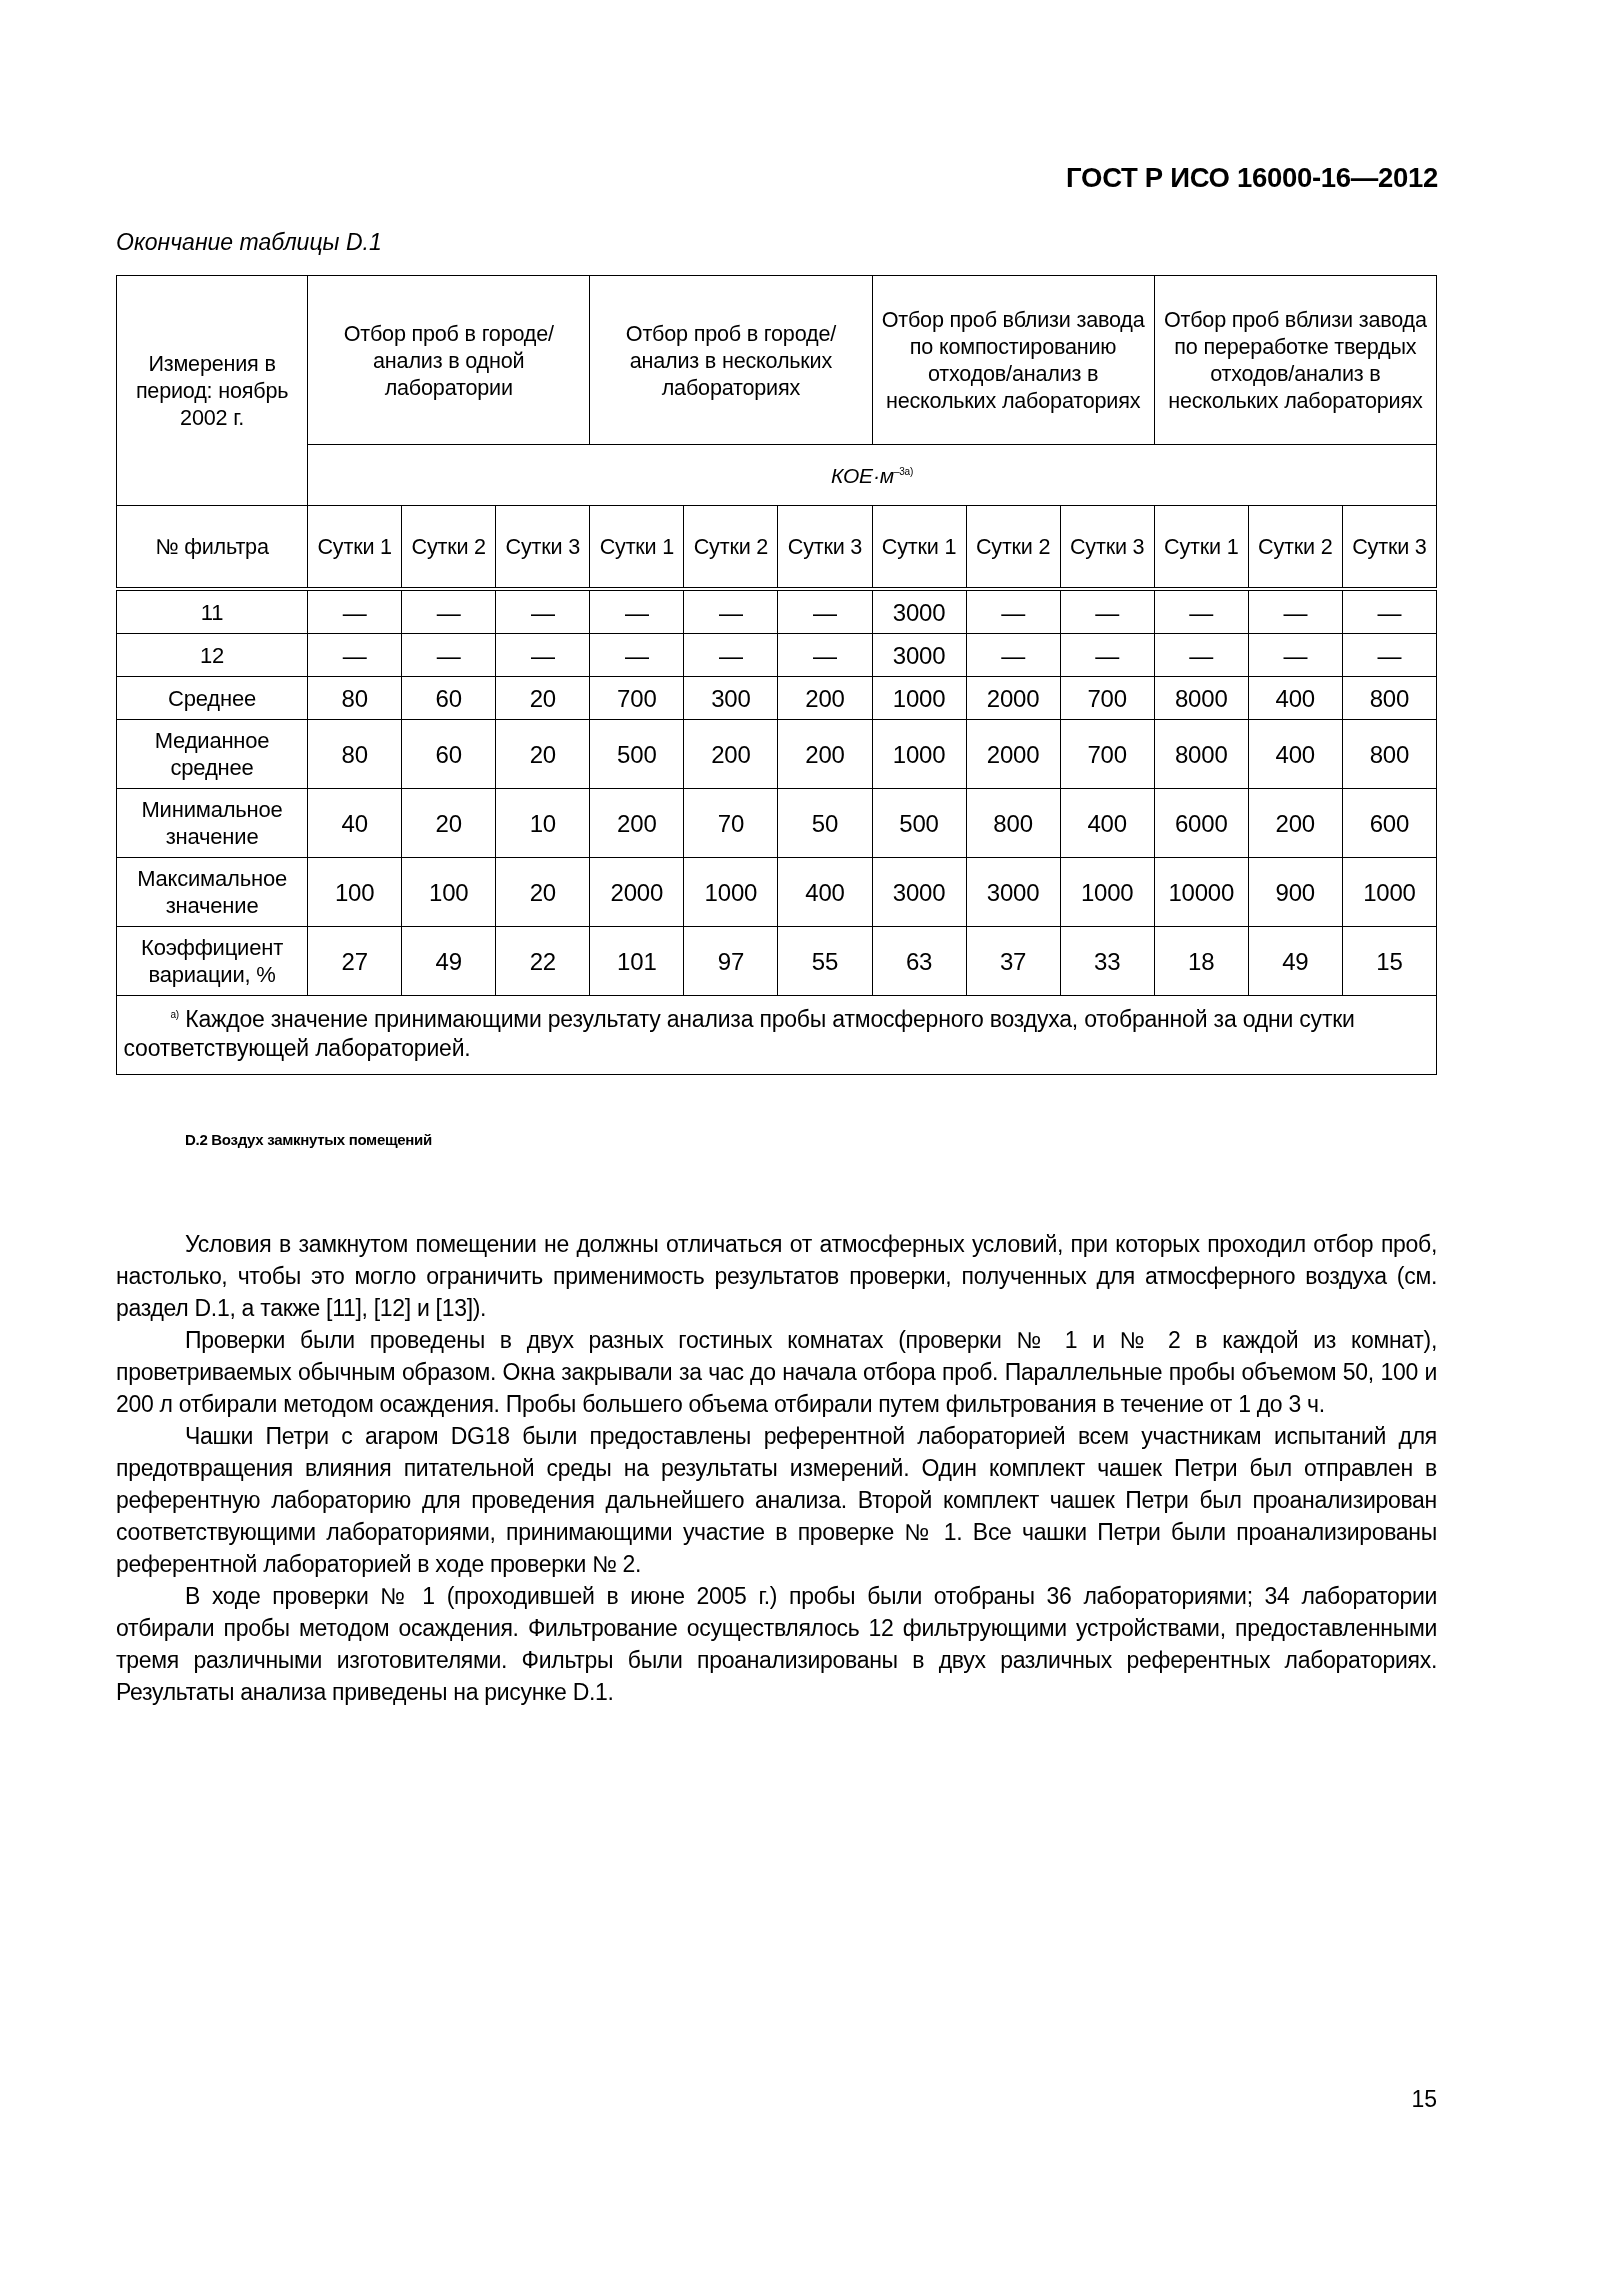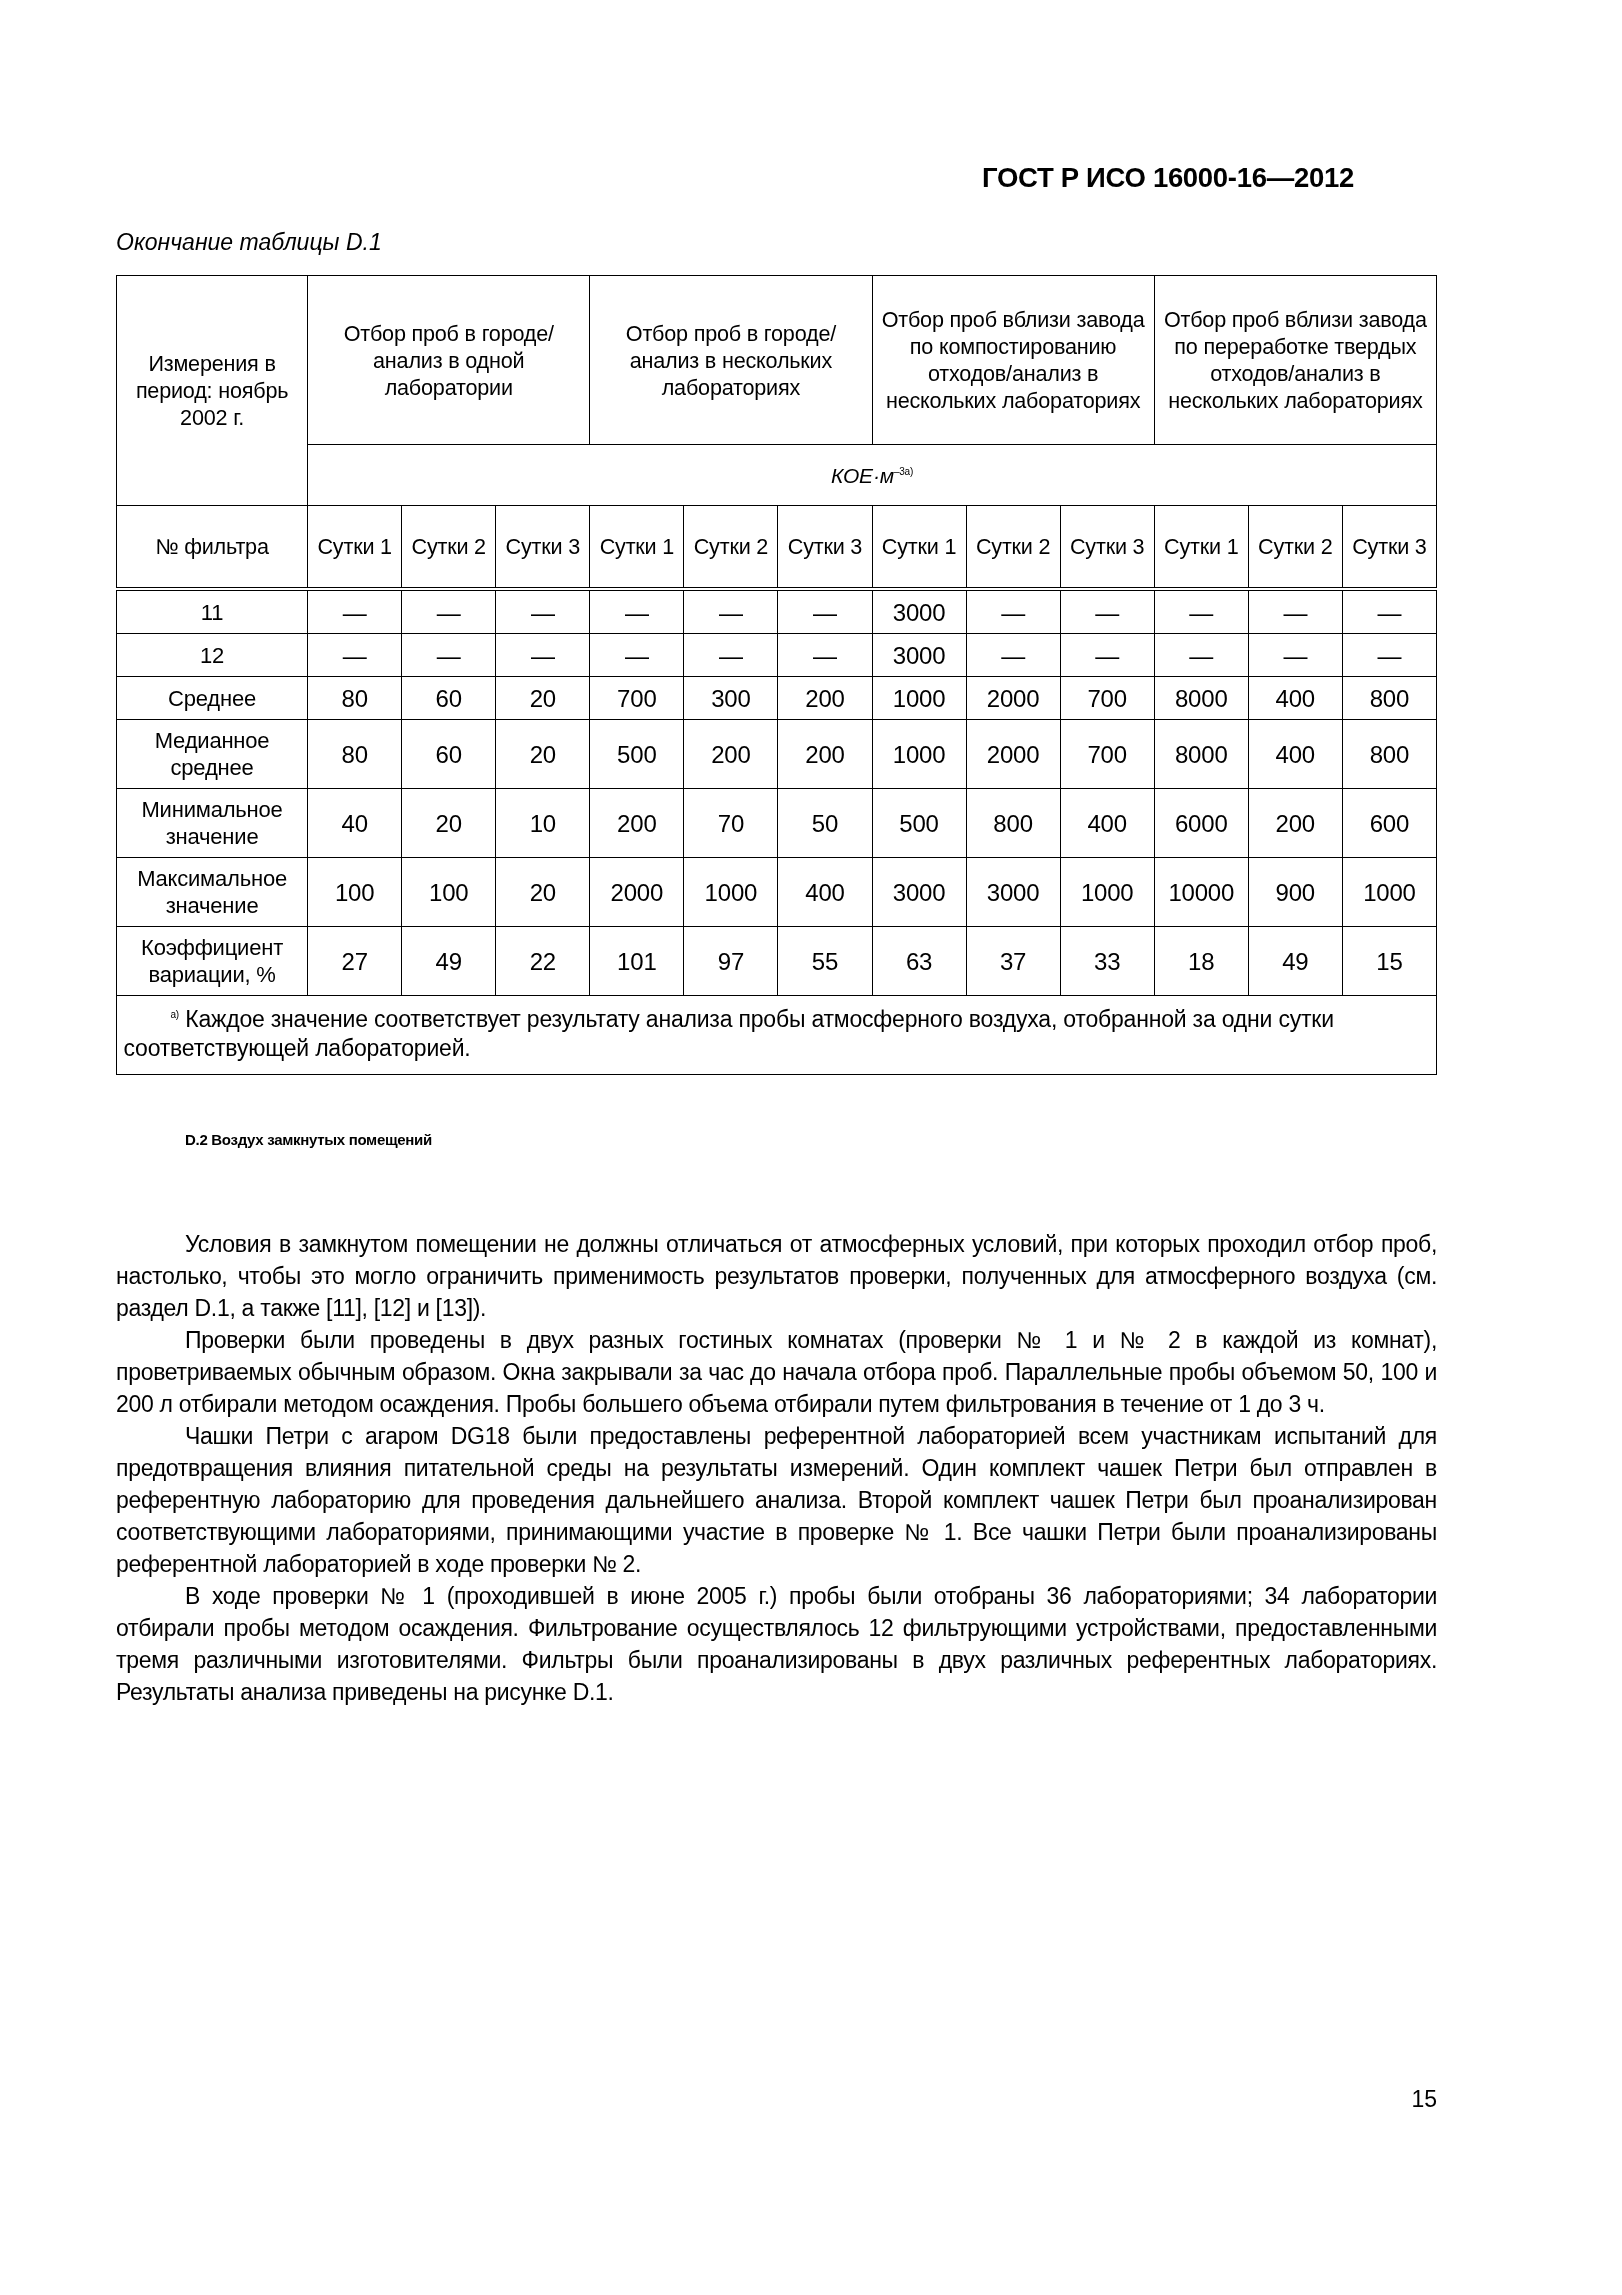--- a/index.html
+++ b/index.html
@@ -1,21 +1,21 @@
 <!DOCTYPE html>
 <html style="font-size:10.5px"><head>
 <meta charset="utf-8">
 <style>
   html, body { margin: 0; padding: 0; background: #ffffff; }
   body {
     width: 1623px; height: 2295px; position: relative;
     font-family: "Liberation Sans", sans-serif; color: #000;
   }
   .doc-code {
-    position: absolute; left: 982px; top: 162px; width: 456px; 
+    position: absolute; left: 982px; top: 162px; width: 456px; text-align: right;
     font-weight: bold; font-size: 27.5px; letter-spacing: -0.3px;
   }
   .table-caption {
     position: absolute; left: 116px; top: 229px;
     font-style: italic; font-size: 23px;
   }
   table.data {
     position: absolute; left: 116px; top: 275px; width: 1321px;
     border-collapse: collapse; table-layout: fixed;
     font-size: 21.6px; line-height: 27px;
@@ -202,21 +202,21 @@
     <td class="thin">97</td>
     <td class="thin">55</td>
     <td class="thin">63</td>
     <td class="thin">37</td>
     <td class="thin">33</td>
     <td class="thin">18</td>
     <td class="thin">49</td>
     <td class="thin">15</td>
   </tr>
   <tr class="note">
-    <td colspan="13"><span class="note-indent"></span><sup>а)</sup> <span>Каждое значение соответствует результату анализа пробы атмосферного воздуха, отобранной за одни сутки соответствующей лабораторией.</span></td>
+    <td colspan="13"><span class="note-indent"></span><sup>а)</sup> <span>Каждое значение принимающими результату анализа пробы атмосферного воздуха, отобранной за одни сутки соответствующей лабораторией.</span></td>
   </tr>
 </tbody>
   </table>
 
 <div class="section-title">D.2  Воздух замкнутых помещений</div>
 
 <div class="body-text">
   <p>Условия в замкнутом помещении не должны отличаться от атмосферных условий, при которых проходил отбор проб, настолько, чтобы это могло ограничить применимость результатов проверки, полученных для атмосферного воздуха (см. раздел D.1, а также [11], [12] и [13]).</p>
   <p>Проверки были проведены в двух разных гостиных комнатах (проверки № 1 и № 2 в каждой из комнат), проветриваемых обычным образом. Окна закрывали за час до начала отбора проб. Параллельные пробы объемом 50, 100 и 200 л отбирали методом осаждения. Пробы большего объема отбирали путем фильтрования в течение от 1 до 3 ч.</p>
   <p>Чашки Петри с агаром DG18 были предоставлены референтной лабораторией всем участникам испытаний для предотвращения влияния питательной среды на результаты измерений. Один комплект чашек Петри был отправлен в референтную лабораторию для проведения дальнейшего анализа. Второй комплект чашек Петри был проанализирован соответствующими лабораториями, принимающими участие в проверке № 1. Все чашки Петри были проанализированы референтной лабораторией в ходе проверки № 2.</p>

